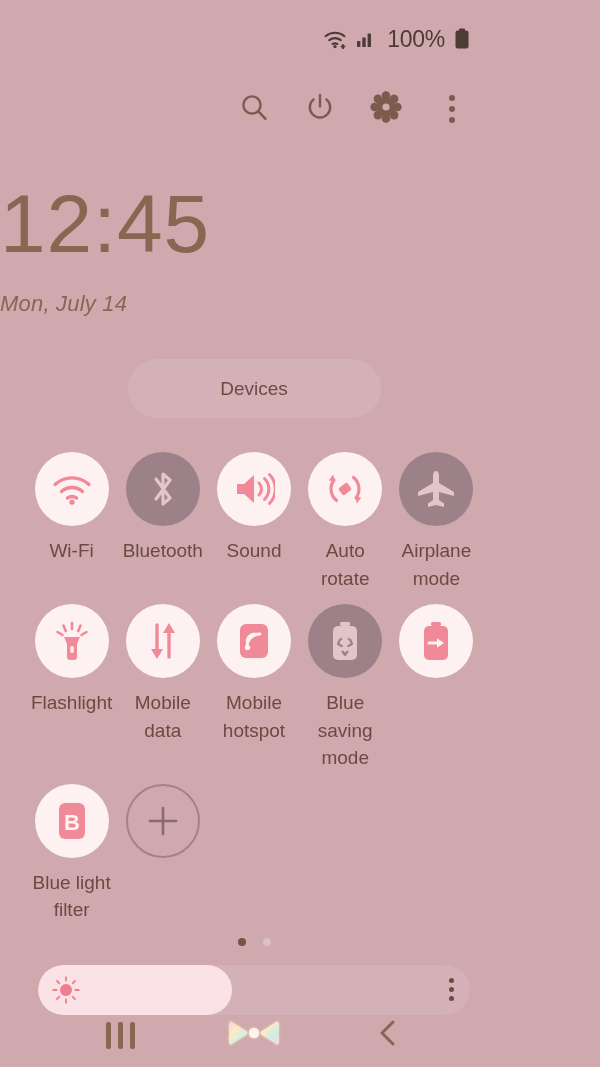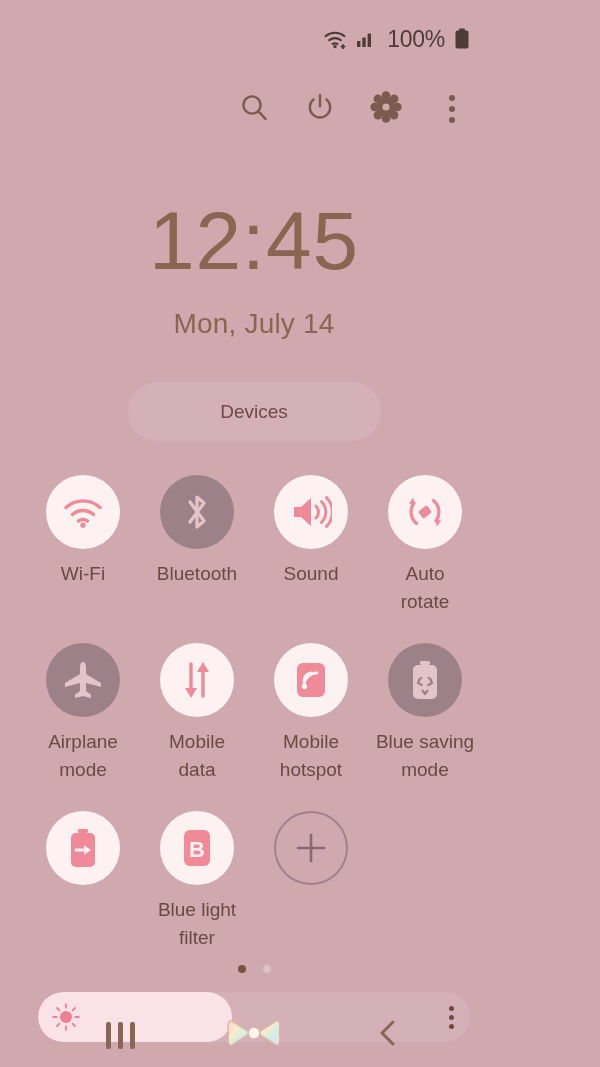--- a/index.html
+++ b/index.html
@@ -63,36 +63,37 @@
   }
   .kebab-dot {
     width: 6px; height: 6px; border-radius: 50%;
     background: #7c5a4e;
     margin: 2.5px 0;
   }
   .kebab { display: flex; flex-direction: column; align-items: center; }
 
   
   .clock-area {
-    text-align: center;
-    margin-top: 60px;
+    text-align: left;
+    margin-top: 43px;
   }
   .clock-time {
     font-size: 82px;
     color: #8a6552;
     font-weight: 300;
     letter-spacing: 1px;
     line-height: 1;
   }
   .clock-date {
-    font-size: 28px;
+    font-size: 22px;
     color: #8a6552;
     font-weight: 300;
     margin-top: 26px;
     letter-spacing: 0.2px;
+    font-style: italic;
   }
 
   
   .pill-row {
     display: flex;
     justify-content: center;
     gap: 12px;
     margin-top: 42px;
   }
   .pill {
@@ -106,22 +107,22 @@
     color: #6d4b43;
     font-size: 19px;
     cursor: pointer;
   }
 
   
   .toggle-grid {
     margin-top: 26px;
     padding: 0 26px;
     display: grid;
-    grid-template-columns: repeat(4, 1fr);
-    row-gap: 20px;
+    grid-template-columns: repeat(5, 1fr);
+    row-gap: 4px;
   }
   .toggle {
     display: flex;
     flex-direction: column;
     align-items: center;
     cursor: pointer;
     padding-top: 8px;
   }
   .toggle-circle {
     width: 74px;
@@ -365,20 +366,36 @@
         <div class="toggle-circle off">
           <svg width="42" height="42" viewBox="0 0 42 42">
         <path d="M21 3 C19 3 18 5 18 8 L18 15 L3 24 L3 28 L18 24 L18 32 L13 35.5 L13 39 L21 37 L29 39 L29 35.5 L24 32 L24 24 L39 28 L39 24 L24 15 L24 8 C24 5 23 3 21 3 Z" fill="#e3c4c8"></path>
           </svg>
         </div>
         <div class="toggle-label" style="white-space: pre-line;">Airplane
 mode</div>
       </div>
       <div class="toggle">
         <div class="toggle-circle on">
+          <svg width="38" height="42" viewBox="0 0 38 42">
+        <g stroke="#f08a99" stroke-width="2.6" stroke-linecap="round">
+          <path d="M19 3 L19 9"></path>
+              <path d="M10.5 5.5 L12.8 11"></path>
+              <path d="M27.5 5.5 L25.2 11"></path>
+          <path d="M4.5 12 L9.5 15"></path>
+              <path d="M33.5 12 L28.5 15"></path>
+        </g>
+        <path d="M11 17 L27 17 L24 24 L24 37 A3 3 0 0 1 21 40 L17 40 A3 3 0 0 1 14 37 L14 24 Z" fill="#f08a99"></path>
+        <rect x="17.2" y="26" width="3.6" height="7" rx="1.7" fill="#fdf1f1"></rect>
+          </svg>
+        </div>
+        <div class="toggle-label" style="white-space: pre-line;">Flashlight</div>
+      </div>
+      <div class="toggle">
+        <div class="toggle-circle on">
           <svg width="38" height="40" viewBox="0 0 38 40">
         <g stroke="#f08a99" stroke-width="3.4" stroke-linecap="round" fill="none">
           <path d="M13 4 L13 33"></path>
               <path d="M25 36 L25 7"></path>
         </g>
         <path d="M13 38 L7 28 L19 28 Z" fill="#f08a99"></path>
         <path d="M25 2 L31 12 L19 12 Z" fill="#f08a99"></path>
           </svg>
         </div>
         <div class="toggle-label" style="white-space: pre-line;">Mobile

